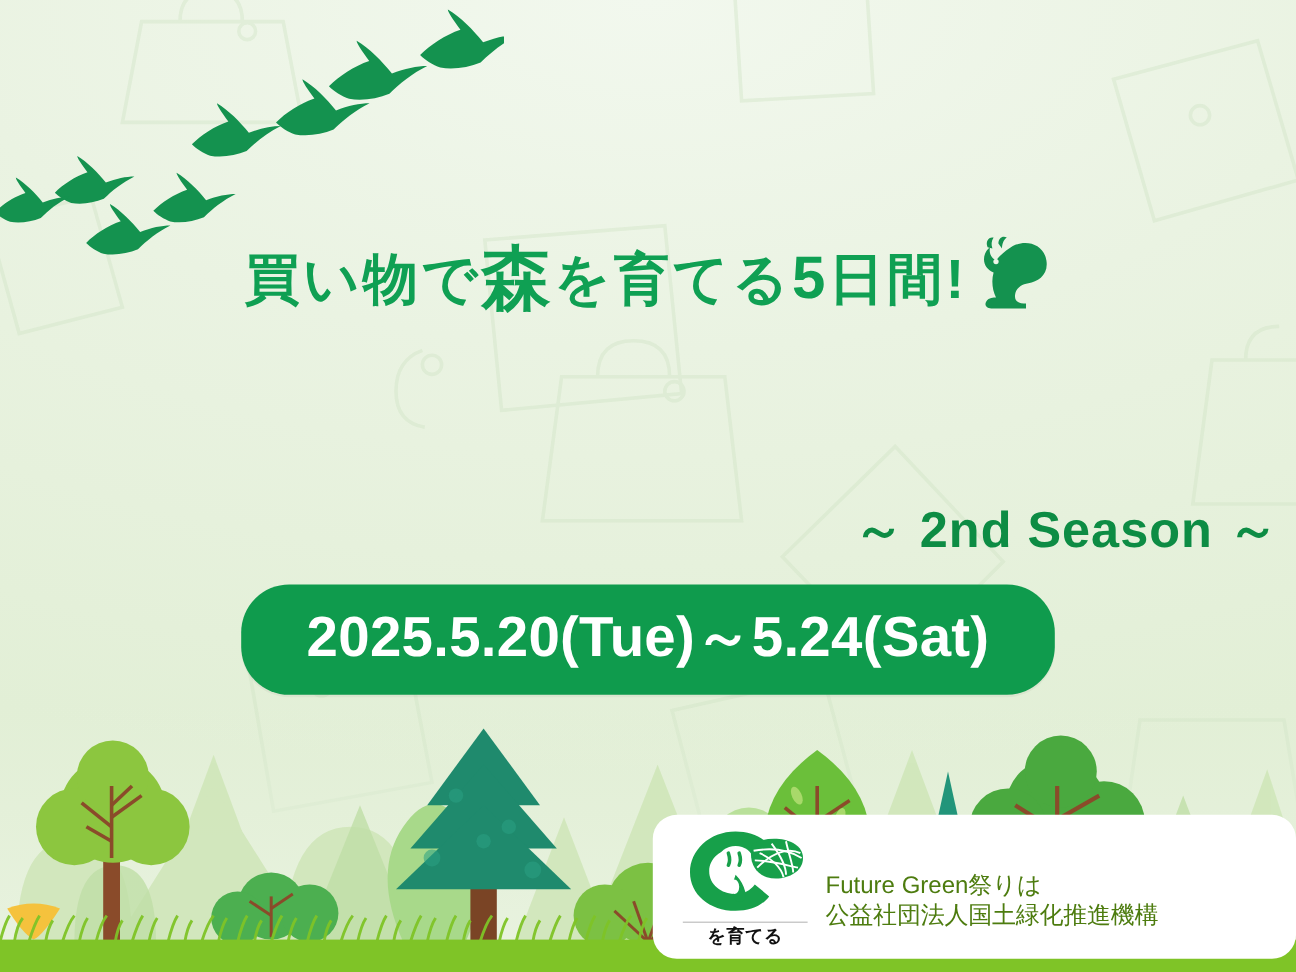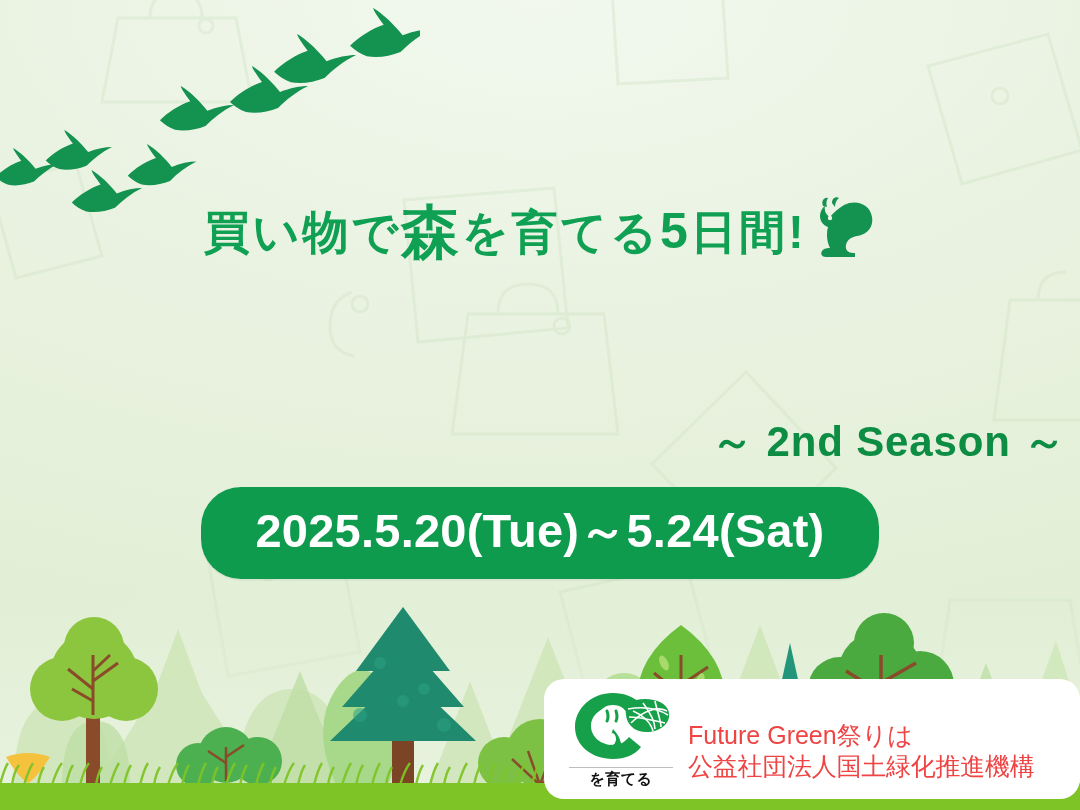--- a/index.html
+++ b/index.html
@@ -95,22 +95,22 @@
   .badge-logo .cap{
     margin-top:1px;
     font-size:15px;font-weight:700;color:#111;
     letter-spacing:.03em;
   }
   .badge-logo .rule{
     width:104px;height:1px;background:#bdbdbd;margin:2px auto 2px;
   }
   .badge-text{
     margin-left:8px;
-    color:#ef4444;
-    font-size:25px;
+    color:#4d7c0f;
+    font-size:20px;
     line-height:1.26;
     white-space:nowrap;
     margin-top:24px;
   }
   .badge-text .ln{display:block;}
   .badge-text .ln2{letter-spacing:-.01em;}
   .badge-text .ln3{padding-left:14px;letter-spacing:-.01em;}
 </style>
 </head>
 <body>

